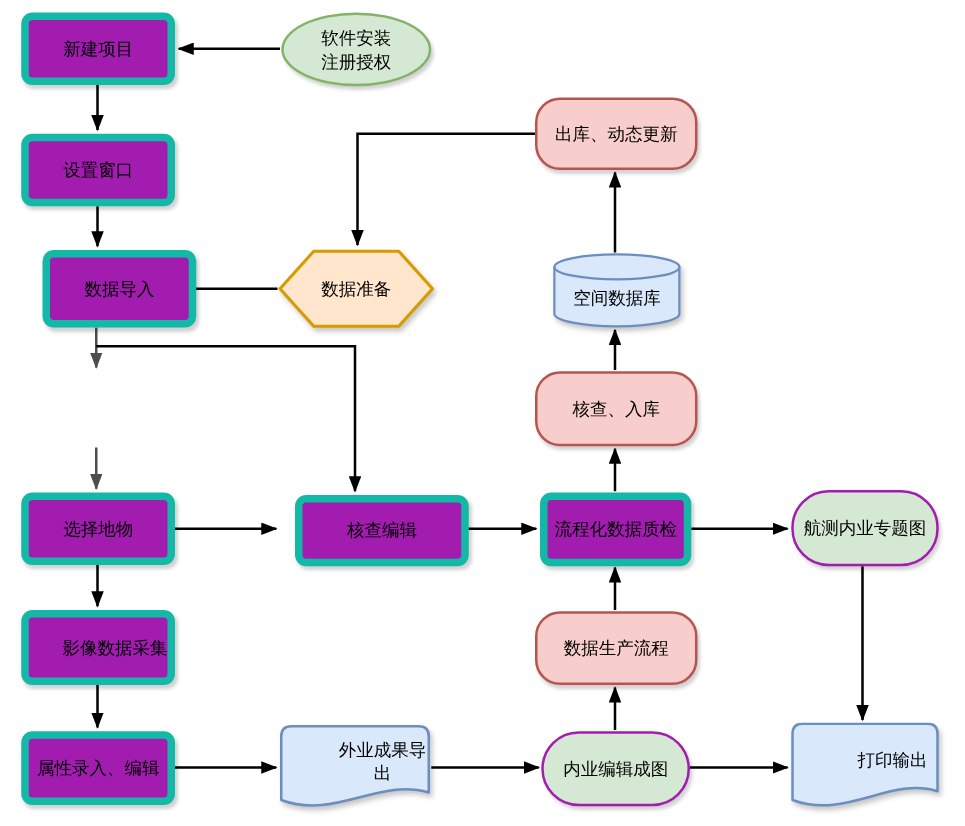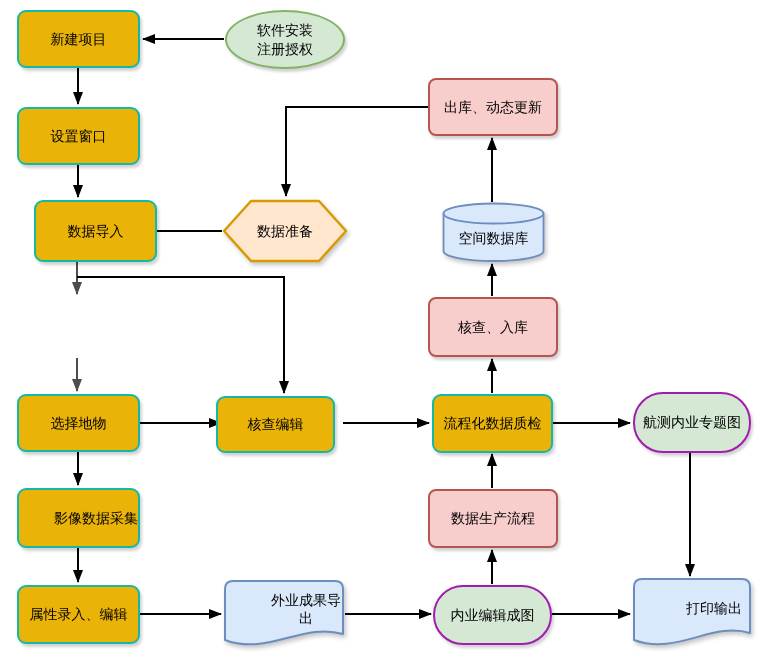--- a/index.html
+++ b/index.html
@@ -8,22 +8,22 @@
     font-family:"Liberation Sans","DejaVu Sans",sans-serif;
   }
   .edges{position:absolute;left:0;top:0;width:772px;height:661px;z-index:1;}
   .edge{stroke:#000000;stroke-width:2;fill:none;}
   .edge.gray{stroke:#4d4d4d;}
   .node{
     position:absolute;z-index:2;display:flex;align-items:center;justify-content:center;
     text-align:center;font-size:14px;color:#000;box-sizing:border-box;line-height:1.3;
   }
   .node-label{white-space:pre-line;z-index:3;}
-  .node-yellow{background:#eab308;border:2px solid #14b8a6;border-radius:9px;box-shadow:2px 3px 3px rgba(0,0,0,0.18);}
-  .node-red{background:#f8cecc;border:2px solid #b85450;border-radius:8px;box-shadow:2px 3px 3px rgba(0,0,0,0.18);}
+  .node-yellow{background:#a21caf;border:6px solid #14b8a6;border-radius:9px;box-shadow:2px 3px 3px rgba(0,0,0,0.18);}
+  .node-red{background:#f8cecc;border:2px solid #b85450;border-radius:20px;box-shadow:2px 3px 3px rgba(0,0,0,0.18);}
   .node-ellipse{background:#d5e8d4;border:2px solid #82b366;border-radius:50%;box-shadow:2px 3px 3px rgba(0,0,0,0.18);}
   .node-stadium{background:#d5e8d4;border:2px solid #a21caf;border-radius:30px;box-shadow:2px 3px 3px rgba(0,0,0,0.18);}
   .node-shape{background:transparent;}
   .node-shape svg{position:absolute;left:0;top:0;filter:drop-shadow(2px 3px 2px rgba(0,0,0,0.22));}
   .cyl-label{padding-top:12px;}
   .doc-label{padding-bottom:10px;margin-left:44px;}
 </style>
 </head>
 <body>
 
@@ -86,21 +86,21 @@
 注册授权</span>
   </div>
 
   <div class="node node-shape" style="left:222px;top:199px;width:126px;height:64px;">
     <svg width="126" height="64" viewBox="0 0 126 64">
       <polygon points="2,32 29,2 97,2 124,32 97,62 29,62" fill="#ffe6cc" stroke="#d79b00" stroke-width="2.5" stroke-linejoin="round"></polygon>
     </svg>
     <span class="node-label">数据准备</span>
   </div>
 
-  <div class="node node-yellow" style="left:216px;top:396px;width:119px;height:57px;">
+  <div class="node node-yellow" style="left:236px;top:396px;width:139px;height:57px;">
     <span class="node-label">核查编辑</span>
   </div>
 
   <div class="node node-shape" style="left:223px;top:580px;width:122px;height:68px;">
     <svg width="122" height="68" viewBox="0 0 122 68">
       <path d="M10,1 H112 Q120,1 120,9 V54 C80,42 45,76 2,60 V9 Q2,1 10,1 Z" fill="#dae8fc" stroke="#6c8ebf" stroke-width="2" stroke-linejoin="round"></path>
     </svg>
     <span class="node-label doc-label">外业成果导出</span>
   </div>
 

